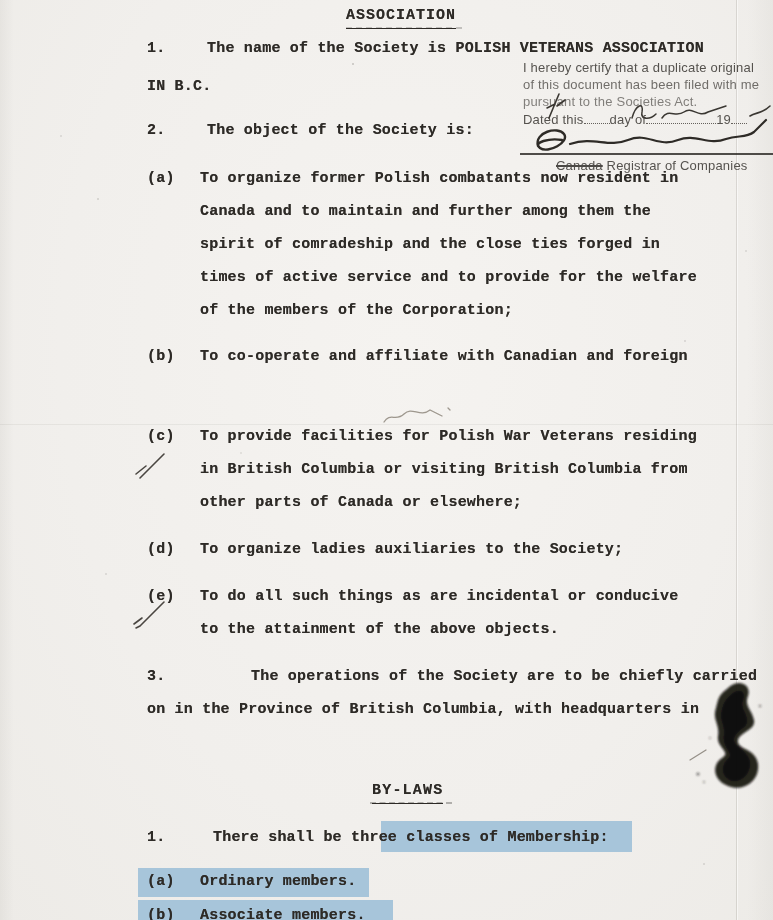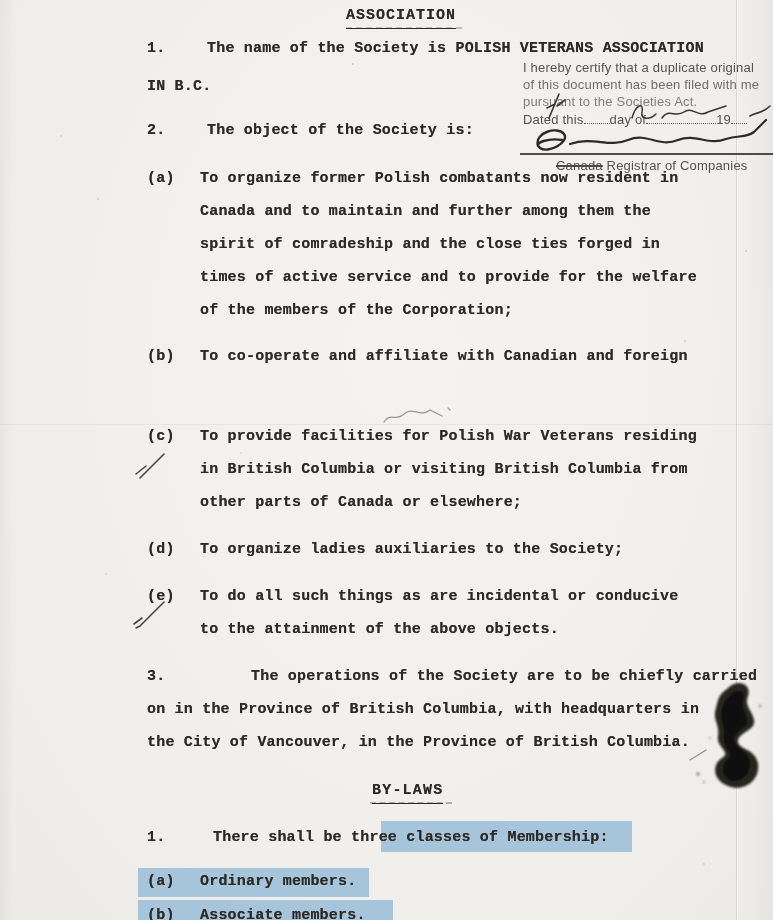--- a/index.html
+++ b/index.html
@@ -108,21 +108,20 @@
   <div class="tl" style="top:586px;left:147px;">(e)</div>
   <div class="tl" style="top:586px;left:200px;">To do all such things as are incidental or conducive</div>
   <div class="tl" style="top:619px;left:200px;">to the attainment of the above objects.</div>
   <svg class="mark-svg" style="top:594px;left:132px;" width="42" height="38" viewBox="0 0 42 38">
     <path d="M8,32 L32,8 M2,30 L10,24 M4,34 L8,32" fill="none" stroke="#4a4641" stroke-width="1.6" stroke-linecap="round"></path>
   </svg>
 
   <div class="tl" style="top:666px;left:147px;">3.</div>
   <div class="tl" style="top:666px;left:211px;margin-left:40px;">The operations of the Society are to be chiefly carried</div>
   <div class="tl" style="top:699px;left:147px;">on in the Province of British Columbia, with headquarters in</div>
-  <div class="tl" style="top:732px;left:147px;">the City of Vancouver, in the Province of British Columbia.</div>
 
   <svg class="mark-svg" style="top:676px;left:688px;z-index:7;" width="85" height="126" viewBox="0 0 85 126">
     <defs>
         <filter id="blur1">
           <feGaussianBlur stdDeviation="0.9"></feGaussianBlur>
         </filter>
       </defs>
     <g filter="url(#blur1)">
       <path d="M40,12 C50,2 64,8 60,20 C56,30 64,34 66,44 C68,54 52,56 50,64 C48,74 68,72 70,88 C72,106 54,116 40,110 C24,104 24,88 34,82 C44,76 28,72 30,60 C32,48 24,44 28,32 C31,21 30,20 40,12 Z" fill="#17140f" opacity=".93"></path>
       <path d="M44,18 C52,12 58,16 55,24 C52,31 58,36 59,44 C60,52 48,54 46,62 C44,72 62,74 62,88 C62,100 50,108 42,104 C32,99 34,88 40,83 C47,77 34,72 36,60 C38,50 31,45 34,34 C36,26 38,23 44,18 Z" fill="#0d0b08" opacity=".85"></path>

